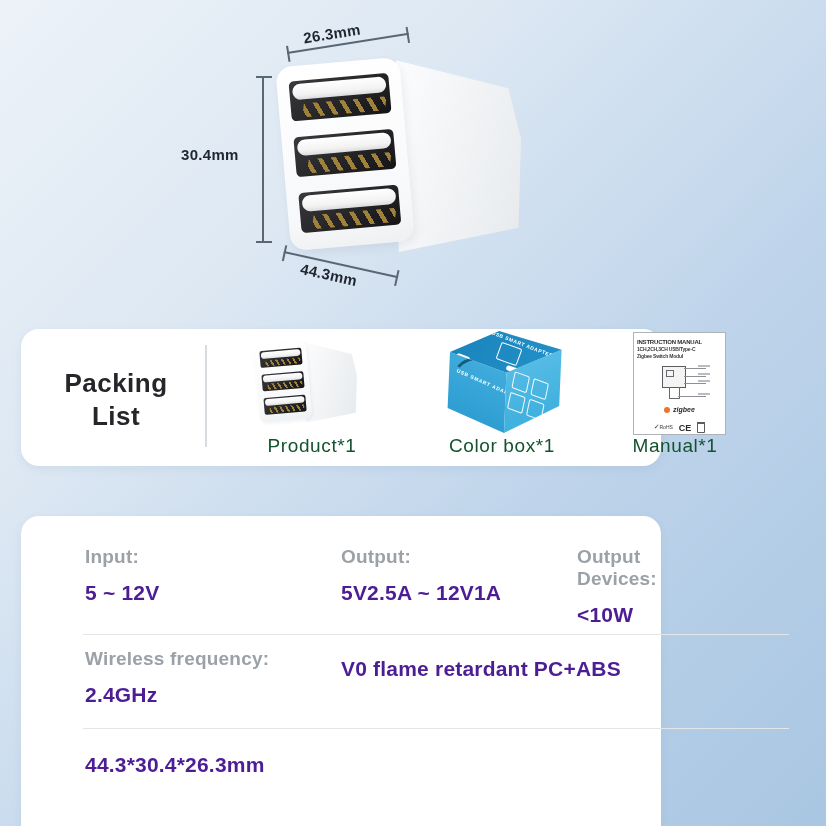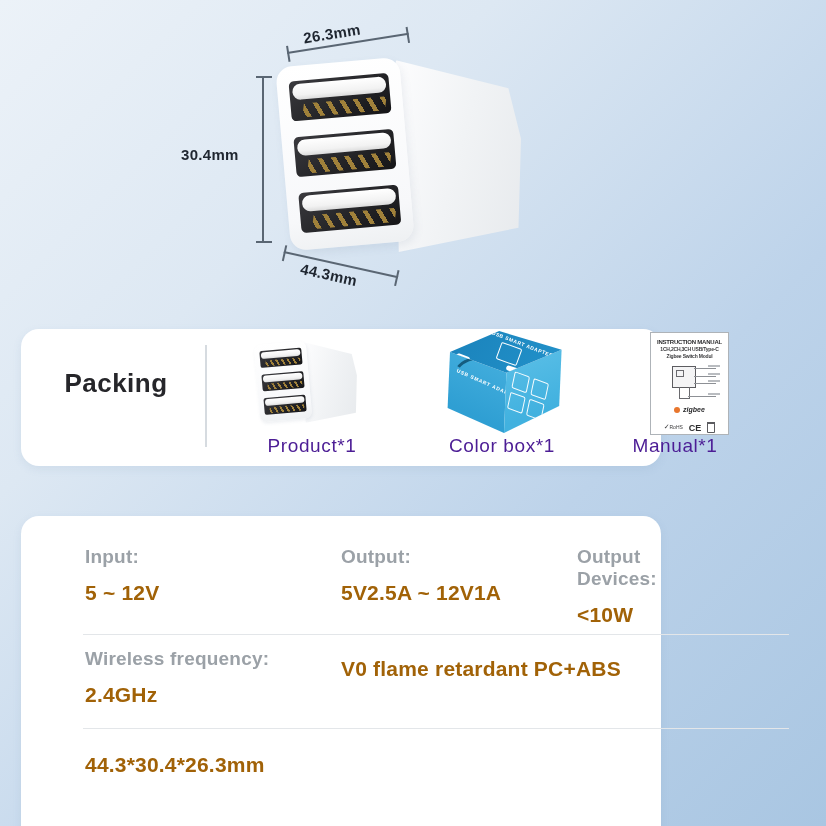--- a/index.html
+++ b/index.html
@@ -52,21 +52,21 @@
   .card{
     position:absolute;left:21px;width:640px;background:#ffffff;border-radius:18px;
     box-shadow:0 3px 8px rgba(110,140,175,0.12);
   }
   .card.packing{top:329px;height:137px;}
   .card.specs{top:480px;height:332px;margin-top:36px;}
   .packing-title{position:absolute;left:30px;top:38px;width:130px;text-align:center;
     font-size:26px;font-weight:bold;color:#26262a;line-height:33px;letter-spacing:0.5px;}
   .v-divider{position:absolute;left:184px;top:16px;width:2px;height:102px;background:#d6dbe0;}
   .item-label{position:absolute;top:106px;width:150px;text-align:center;
-    font-size:19px;color:#4c1d95;letter-spacing:0.6px;}
+    font-size:19px;color:#14532d;letter-spacing:0.6px;}
   
   .colorbox{position:absolute;left:444px;top:329px;width:120px;height:104px;}
   .cb-top{position:absolute;inset:0;clip-path:polygon(5% 22%,46% 2%,98% 20%,52% 42%);
     background:linear-gradient(120deg,#1a82bb,#2495cd);}
   .cb-left{position:absolute;inset:0;clip-path:polygon(5% 22%,52% 42%,50% 100%,3% 76%);
     background:linear-gradient(205deg,#55bbe6 0%,#2f9fd3 80%);}
   .cb-right{position:absolute;inset:0;clip-path:polygon(52% 42%,98% 20%,96% 74%,50% 100%);
     background:linear-gradient(160deg,#6cc8ec 0%,#41b1df 80%);}
   .cb-top-text{position:absolute;left:46px;top:12px;transform:rotate(21deg);
     font-size:5px;font-weight:bold;color:#ffffff;letter-spacing:0.6px;white-space:nowrap;}
@@ -74,42 +74,42 @@
     font-size:5px;font-weight:bold;color:#ffffff;letter-spacing:0.8px;white-space:nowrap;}
   .cb-outline-rect{position:absolute;left:54px;top:16px;width:20px;height:16px;
     border:1px solid #ffffff;border-radius:2px;transform:rotate(20deg);}
   .cb-pill{position:absolute;width:14px;height:5px;background:#ffffff;border-radius:3px;}
   .cb-swoosh{position:absolute;left:10px;top:28px;width:36px;height:18px;
     border:3px solid transparent;border-top-color:#155d80;border-radius:50%;transform:rotate(-15deg);}
   .cb-grid{position:absolute;left:66px;top:48px;width:36px;height:38px;transform:rotate(12deg) skewY(8deg);
     display:grid;grid-template-columns:1fr 1fr;gap:4px;}
   .cb-grid div{border:1px solid rgba(255,255,255,0.95);border-radius:2px;}
   
-  .manual{position:absolute;left:650px;top:332px;width:79px;height:103px;box-sizing:border-box;
-    background:#ffffff;border:1px solid #aeb3b8;padding:6px 3px 4px 3px;text-align:center;color:#2c2c2e;}
+  .manual{position:absolute;left:633px;top:332px;width:93px;height:103px;box-sizing:border-box;
+    background:#ffffff;border:1px solid #aeb3b8;padding:6px 3px 4px 3px;color:#2c2c2e;}
   .m-line1{font-size:6px;font-weight:bold;letter-spacing:-0.2px;}
   .m-line2,.m-line3{font-size:5px;font-weight:bold;color:#3a3a3c;margin-top:1px;letter-spacing:-0.2px;}
   .m-diag{position:relative;width:64px;height:42px;margin:3px auto 2px auto;}
   .m-device{position:absolute;left:14px;top:4px;width:22px;height:20px;border:1px solid #5c5c60;background:#f4f4f5;}
   .m-device-inner{position:absolute;left:3px;top:3px;width:6px;height:5px;border:1px solid #6a6a6e;}
   .m-tab{position:absolute;left:21px;top:25px;width:9px;height:11px;border:1px solid #6a6a6e;border-top:none;}
   .m-call{position:absolute;height:1px;background:#8d9095;}
   .m-calltxt{position:absolute;width:12px;height:2px;background:#b9bcc0;}
   .m-logos{display:flex;align-items:center;justify-content:center;gap:3px;margin-top:2px;}
   .zb-dot{display:inline-block;width:6px;height:6px;border-radius:50%;background:#e8762d;}
   .zb-text{font-size:7px;font-weight:bold;font-style:italic;color:#2c2c2e;}
   .m-certs{display:flex;align-items:flex-end;justify-content:center;gap:6px;margin-top:2px;}
   .m-rohs{font-size:5px;color:#3a3a3c;}
   .m-check{color:#3a3a3c;font-size:7px;}
   .m-ce{font-size:9px;font-weight:bold;color:#2c2c2e;}
   .m-bin{width:6px;height:8px;border:1px solid #5c5c60;border-top:2px solid #5c5c60;border-radius:0 0 1px 1px;}
   
   .spec-cell{position:absolute;}
   .spec-label{font-size:19px;font-weight:600;color:#9ba1a7;letter-spacing:0.2px;}
-  .spec-value{font-size:21px;font-weight:bold;color:#a16207;margin-top:13px;letter-spacing:0.2px;}
+  .spec-value{font-size:21px;font-weight:bold;color:#4c1d95;margin-top:13px;letter-spacing:0.2px;}
   .h-divider{position:absolute;left:62px;width:706px;height:1px;background:#e3e6e9;}
 </style>
 </head>
 <body>
 
 <div class="abs" style="left:0;top:0;width:826px;height:320px;">
 
   <div class="cube main">
     <div class="cube-side"></div>
     <div class="cube-front">
@@ -134,20 +134,21 @@
   <div class="dim-v-line" style="left:262px;top:76px;height:167px;"></div>
   <div class="dim-label" style="left:181px;top:146px;">30.4mm</div>
 
   <div class="dim-h-line" style="left:284px;top:251px;width:117px;transform:rotate(12.5deg);"></div>
   <div class="dim-label" style="left:300px;top:266px;transform:rotate(12.5deg);">44.3mm</div>
 </div>
 
 <div class="card packing">
   <div class="packing-title">
     <div>Packing</div>
+    <div>List</div>
   </div>
   <div class="v-divider"></div>
 
   <div class="item-label" style="left:216px;">Product*1</div>
   <div class="item-label" style="left:406px;">Color box*1</div>
   <div class="item-label" style="left:579px;">Manual*1</div>
 </div>
 
 <div class="cube mini">
   <div class="cube-side"></div>

